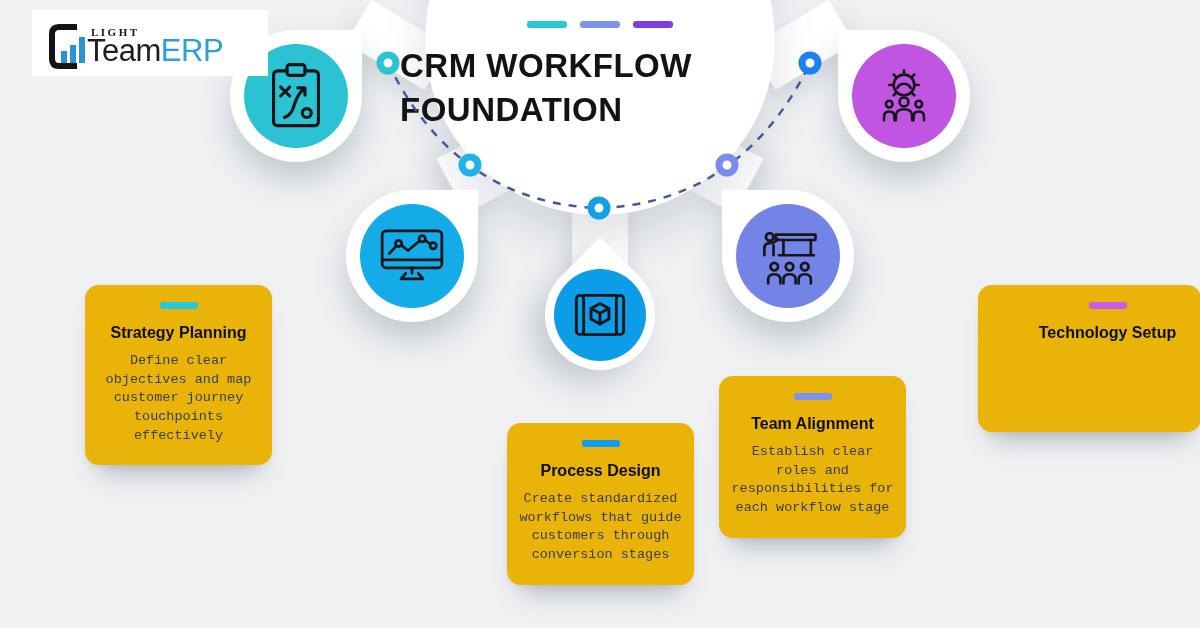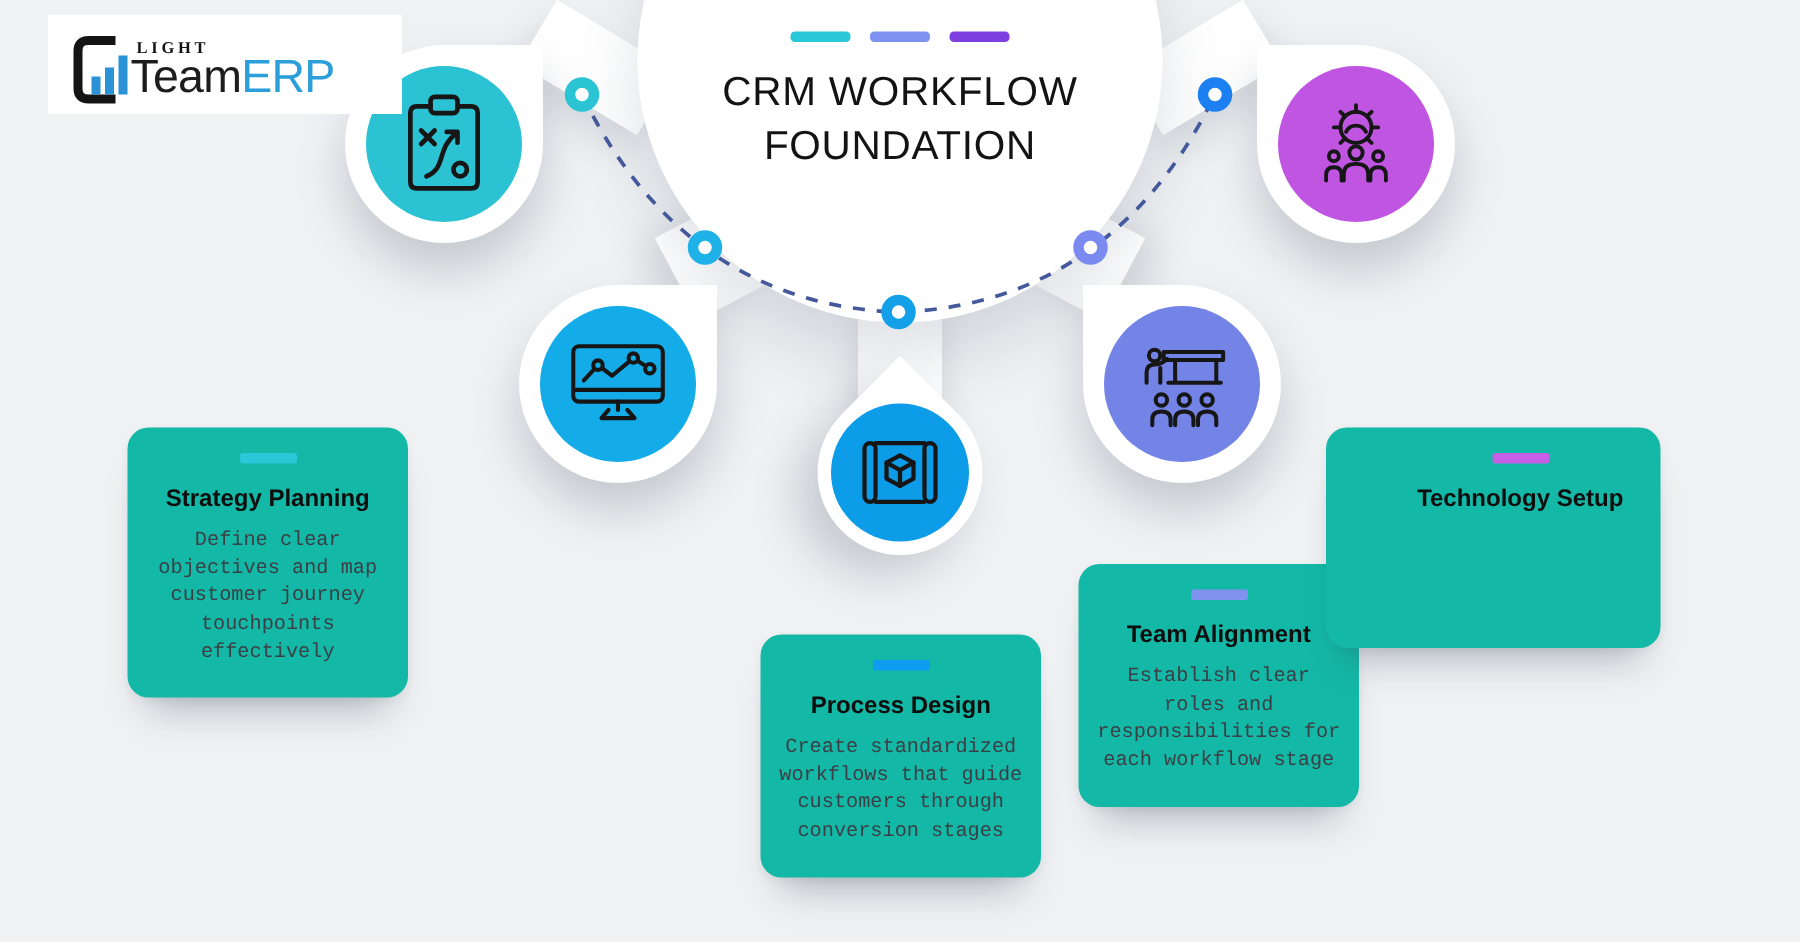--- a/index.html
+++ b/index.html
@@ -13,22 +13,22 @@
   .logo-text{position:absolute;left:55px;top:23px;font-size:31px;font-weight:400;
              letter-spacing:-.5px;color:#1d1d1f;white-space:nowrap;}
   .logo-text .erp{color:#2b9fd9;}
   .logo-mark{position:absolute;left:14px;top:12px;}
 
   
   .bubble{position:absolute;left:425px;top:-135px;width:350px;height:350px;border-radius:50%;
           background:#fff;box-shadow:0 22px 44px rgba(90,100,120,.20);z-index:3;}
   .dashes{position:absolute;left:527px;top:21px;display:flex;gap:13px;z-index:4;}
   .dash{width:40px;height:7px;border-radius:3px;}
-  .hero-title{position:absolute;left:400px;top:44px;width:400px;text-align:center;z-index:4;
-              font-size:27px;font-weight:400;letter-spacing:.5px;line-height:1.32;color:#131313;}
+  .hero-title{position:absolute;left:400px;top:44px;width:400px;z-index:4;
+              font-size:33px;font-weight:700;letter-spacing:.5px;line-height:1.32;color:#131313;}
 
   
   .connector{position:absolute;background:#fff;z-index:2;box-shadow:0 14px 22px rgba(90,100,120,.16);}
   .c1{left:352px;top:20px;width:92px;height:50px;transform:rotate(31deg);}
   .c2{left:443px;top:148px;width:62px;height:52px;transform:rotate(62deg);}
   .c3{left:572px;top:194px;width:56px;height:78px;}
   .c4{left:695px;top:148px;width:62px;height:52px;transform:rotate(-62deg);}
   .c5{left:756px;top:20px;width:92px;height:50px;transform:rotate(-31deg);}
 
   
@@ -46,31 +46,31 @@
   .p2{left:346px;top:190px;}
   .p3{left:545px;top:260px;}
   .p4{left:722px;top:190px;}
   .p5{left:838px;top:30px;}
   .pod svg{display:block;}
 
   
   .arc-svg{position:absolute;left:0;top:0;z-index:6;pointer-events:none;}
 
   
-  .card{position:absolute;width:163px;min-height:112px;padding:15px 12px 20px;background:#14b8a6;
+  .card{position:absolute;width:163px;min-height:112px;padding:15px 12px 20px;background:#eab308;
         border-radius:14px;text-align:center;z-index:4;
         box-shadow:0 20px 24px -14px rgba(50,60,80,.35),0 2px 6px rgba(50,60,80,.06);}
   .card-bar{width:38px;height:7px;border-radius:2px;margin:2px auto 15px;}
   .card-title{font-size:16px;font-weight:700;color:#0e0e0e;margin:0 0 10px;}
   .card-desc{font-size:13.5px;line-height:1.38;color:#3a4045;margin:0;font-family:Liberation Mono, monospace;}
   .card1{left:85px;top:285px;}
   .card2{left:296px;top:376px;}
   .card3{left:507px;top:423px;}
   .card4{left:719px;top:376px;}
-  .card5{left:884px;top:285px;padding-left:48px;}
+  .card5{left:978px;top:285px;padding-left:48px;}
 
   .icon-stroke{stroke:#161616;stroke-width:3.5;fill:none;stroke-linecap:round;stroke-linejoin:round;}
 </style>
 </head>
 <body>
 
 <div class="stage">
 
   <div class="logo">
     <svg class="logo-mark" width="44" height="50" viewBox="0 0 44 50">

